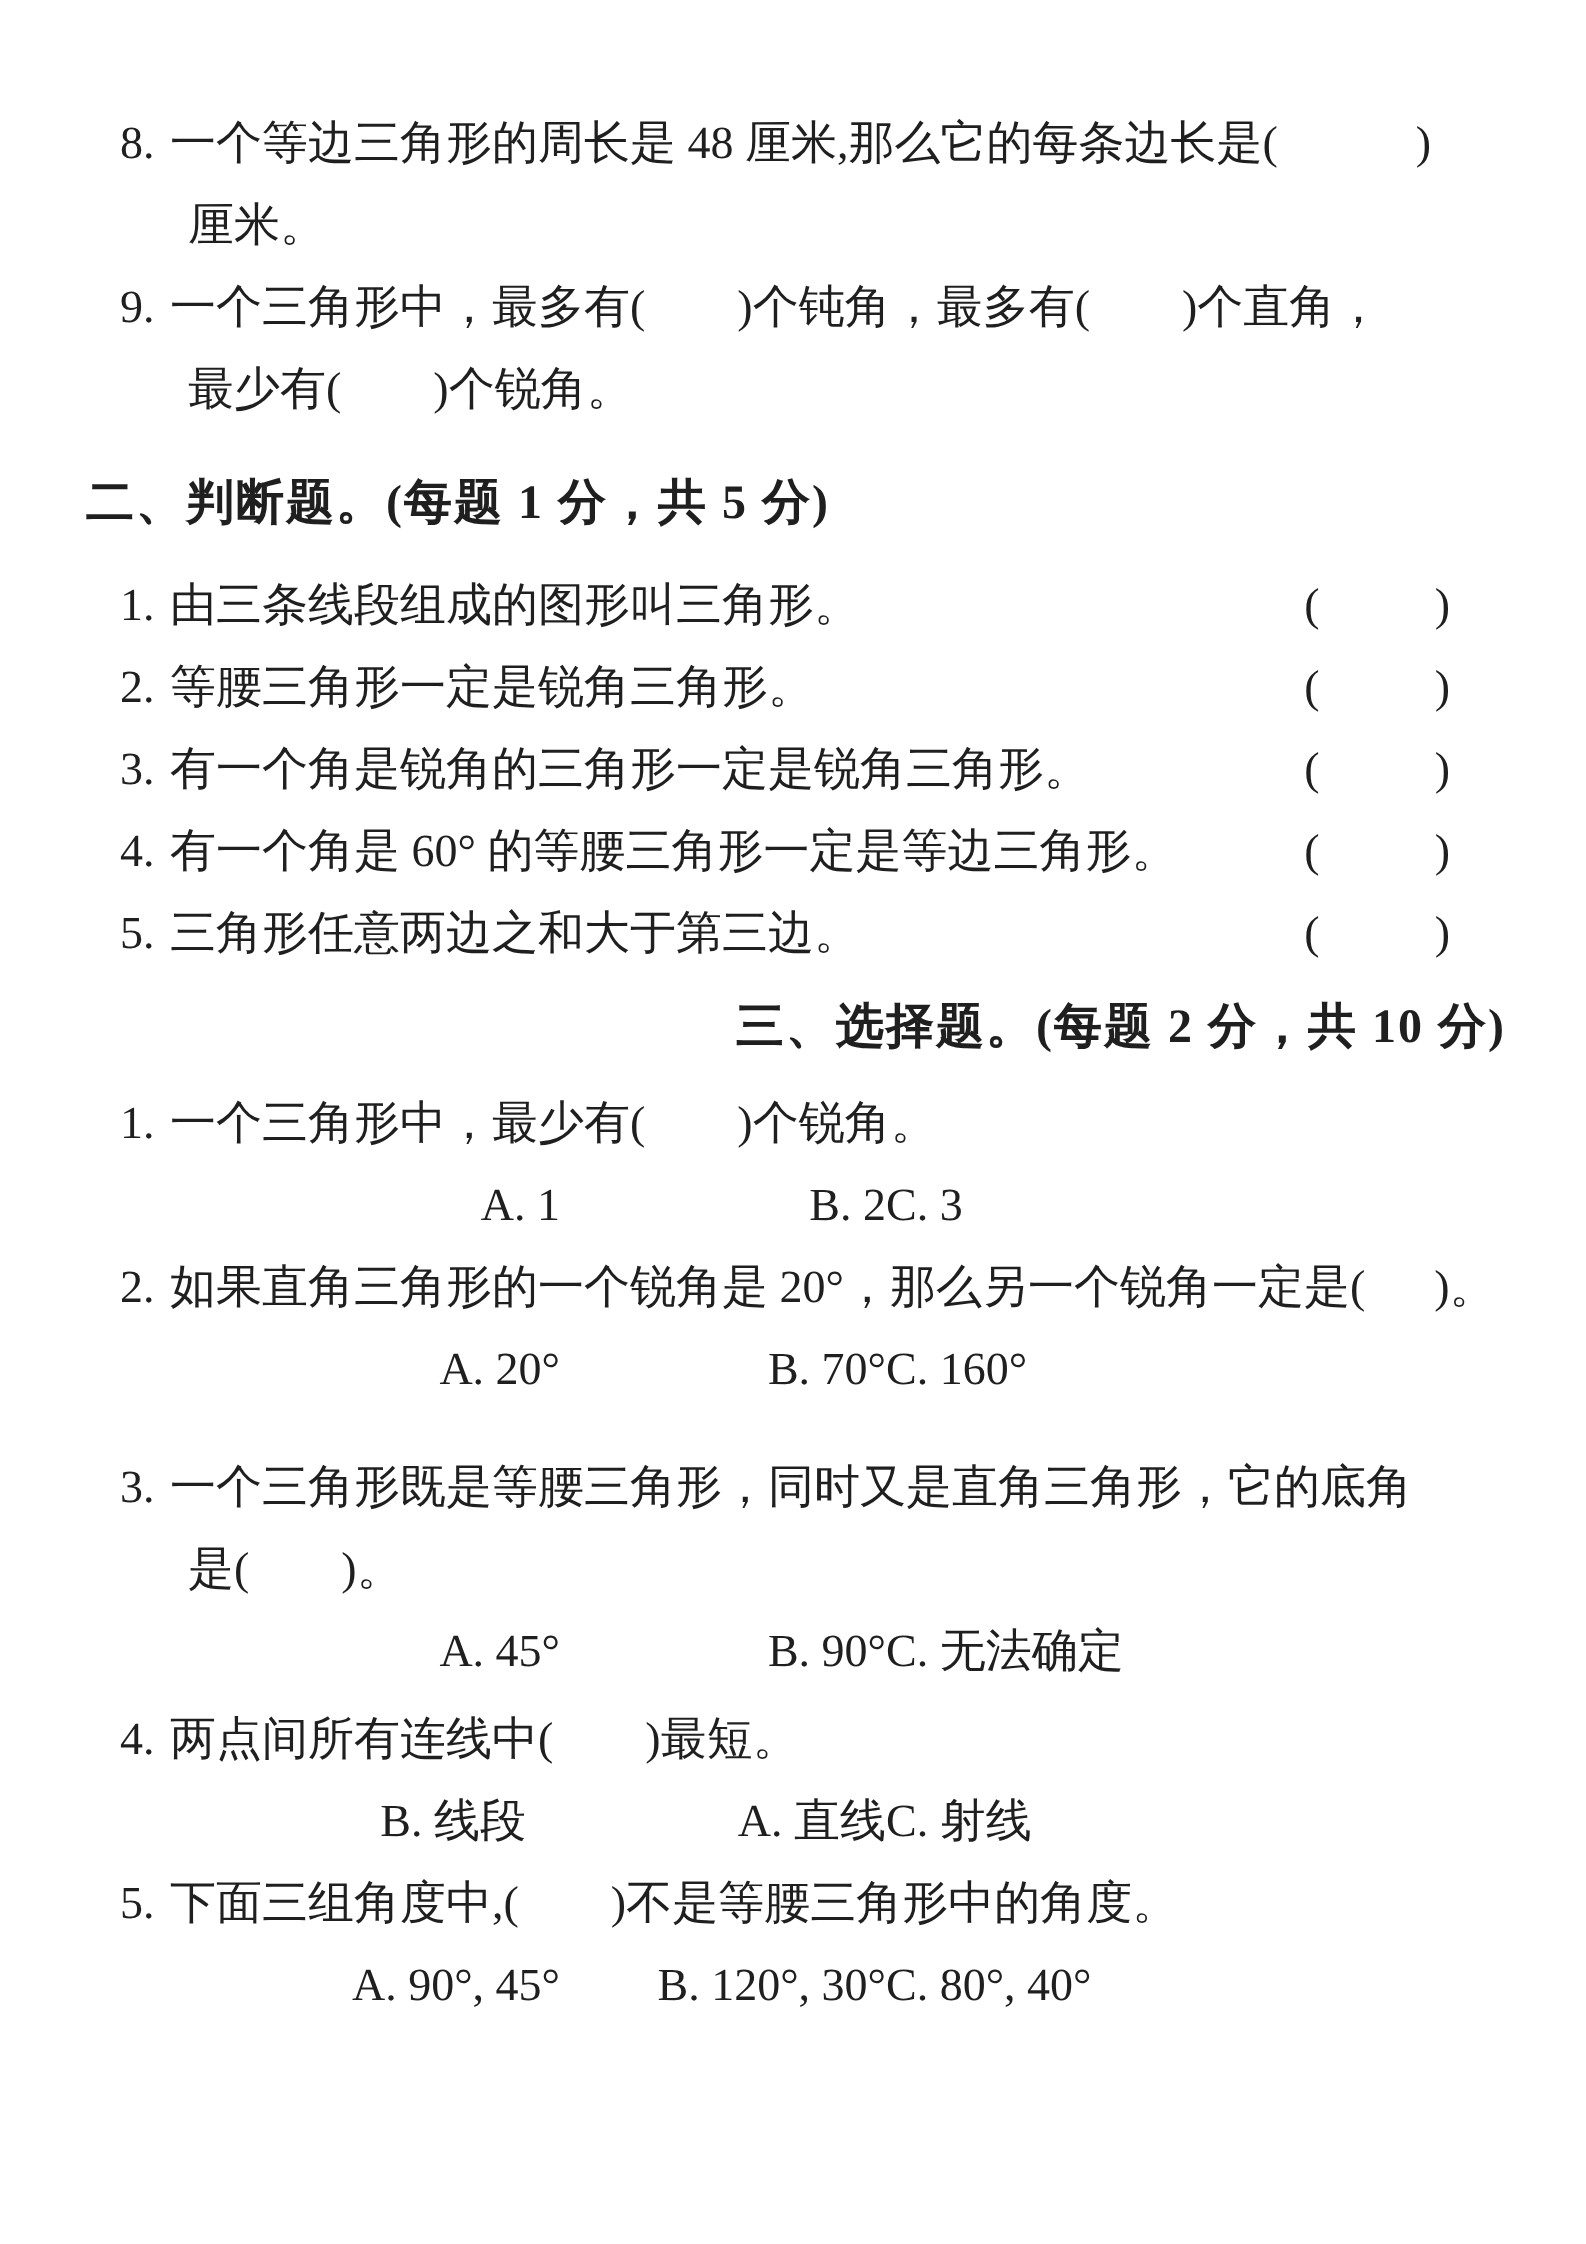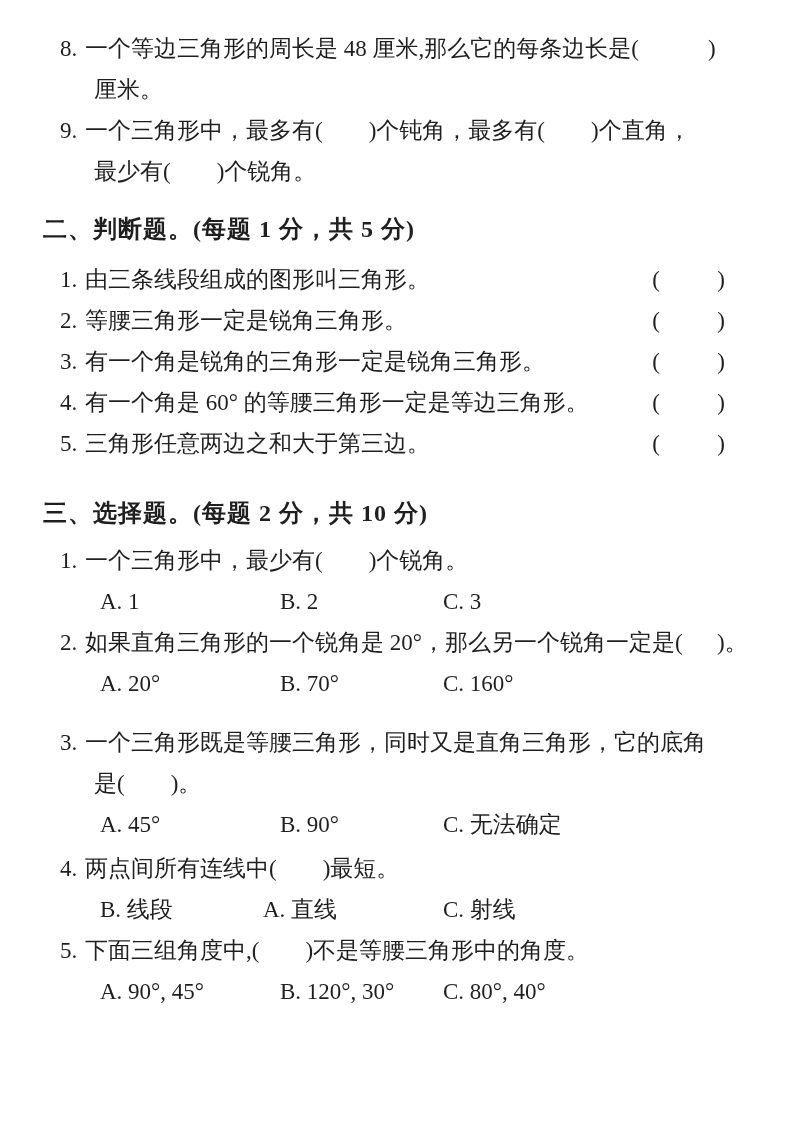--- a/index.html
+++ b/index.html
@@ -1,50 +1,50 @@
 <!DOCTYPE html>
 <html><head>
 <meta charset="utf-8">
 <style>
   html,body{margin:0;padding:0;background:#ffffff;}
   .page{
     position:relative;
     width:793px;height:1122px;
     background:#ffffff;
     box-sizing:border-box;
-    padding:28px 40px 0 60px;
+    padding:51px 40px 0 60px;
     font-family:"Liberation Serif","DejaVu Serif",serif;
     color:#1f1f1f;
     font-size:23px;
     overflow:hidden;
   }
   .line{
     height:41px;line-height:41px;
     white-space:pre;
   }
   .num{display:inline-block;min-width:25px;}
   .cont{padding-left:34px;}
   .heading{
     font-size:24px;font-weight:bold;
     height:42px;line-height:42px;
     margin:0 0 0 -17px;
     letter-spacing:1px;
     white-space:pre;
   }
   #judge-heading{margin-top:16px;}
-  #choice-heading{margin-top:28px;}
+  #choice-heading{margin-top:6px;text-align:right;}
   .jrow{display:flex;}
   .jrow .txt{flex:0 0 auto;}
   .jrow .paren{margin-left:auto;margin-right:28px;}
   #judge-row-1{margin-top:9px;}
   #choice-q1-line{margin-top:6px;}
   #choice-q3-line1{margin-top:18px;}
   #choice-q4-line{margin-top:3px;}
   .opts{padding-left:40px;display:flex;}
-  .opt{white-space:pre;}
+  .opt{white-space:pre;text-align:right;}
   .opt.a{width:180px;}
   .opt.b{width:163px;}
 </style>
 </head>
 <body>
 
 <div class="page">
 
   <section>
     <div class="line"><span class="num">8.</span><span class="txt">一个等边三角形的周长是 48 厘米,那么它的每条边长是(            )</span></div>

